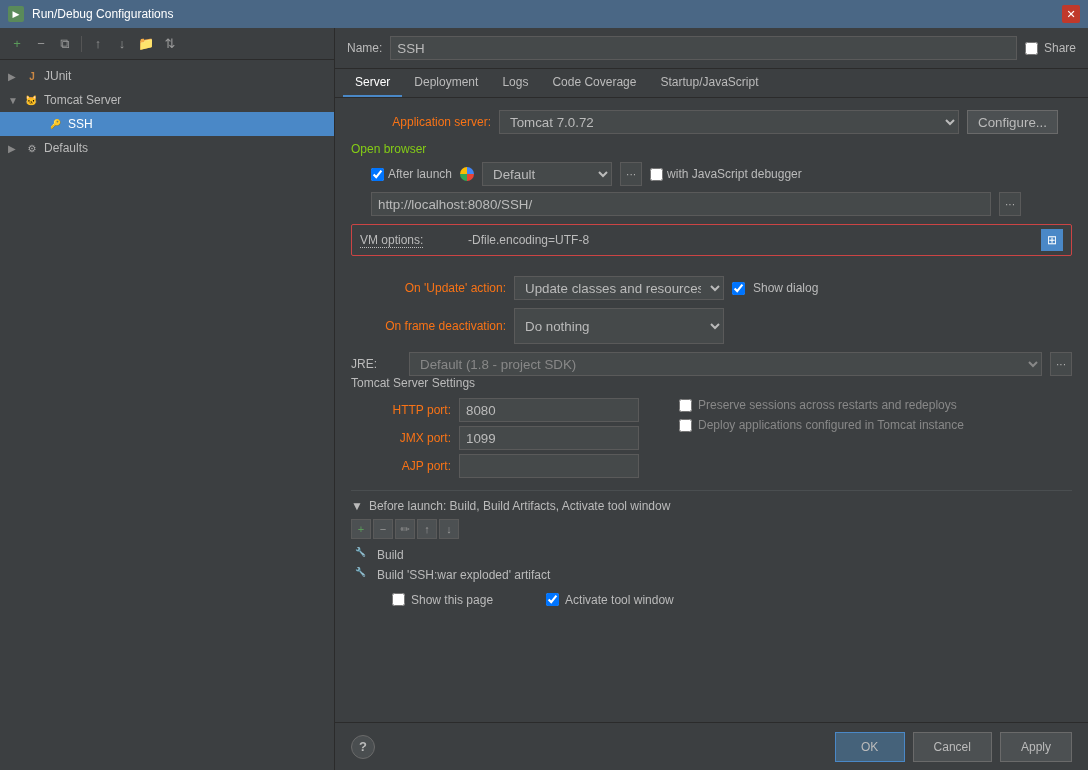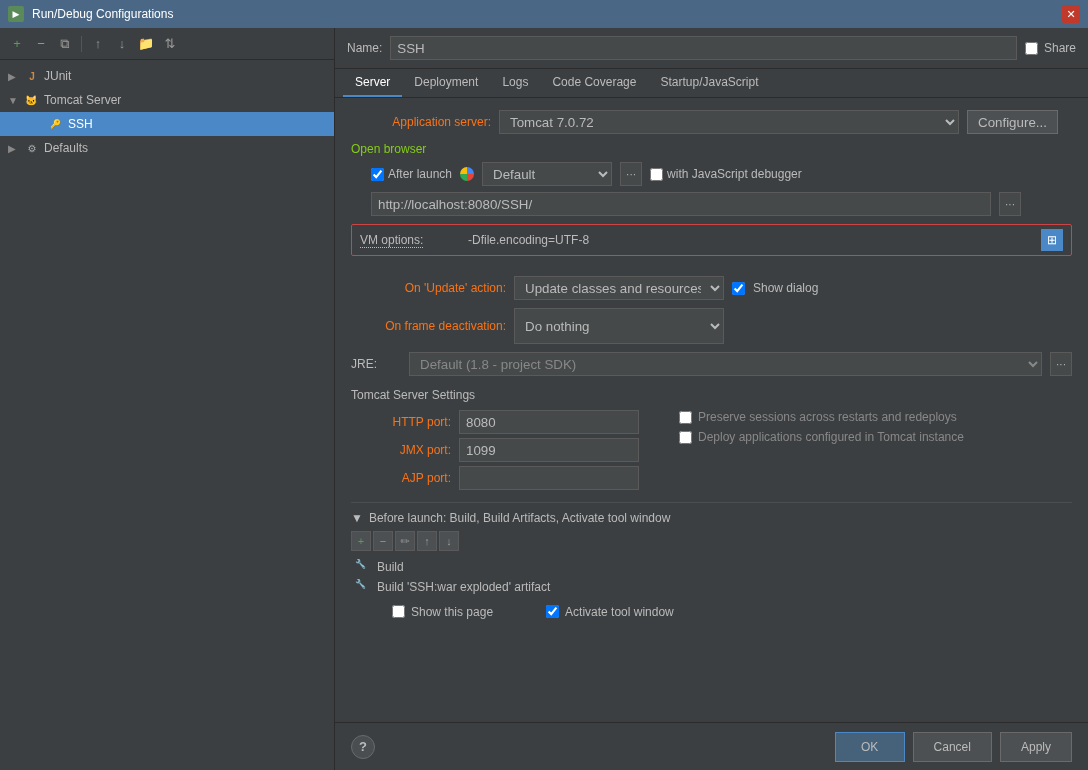--- a/index.html
+++ b/index.html
@@ -277,21 +277,20 @@
       color: #bbbbbb;
       padding: 2px 6px;
       height: 36px;
       width: 210px;
     }
 
     .jre-row {
       display: flex;
       align-items: center;
       gap: 8px;
-      margin-bottom: 12px;
     }
     .jre-label { color: #bbbbbb; min-width: 50px; }
     .jre-select {
       flex: 1;
       background: #45494a;
       border: 1px solid #5a5a5a;
       color: #888888;
       padding: 2px 6px;
       height: 24px;
     }

